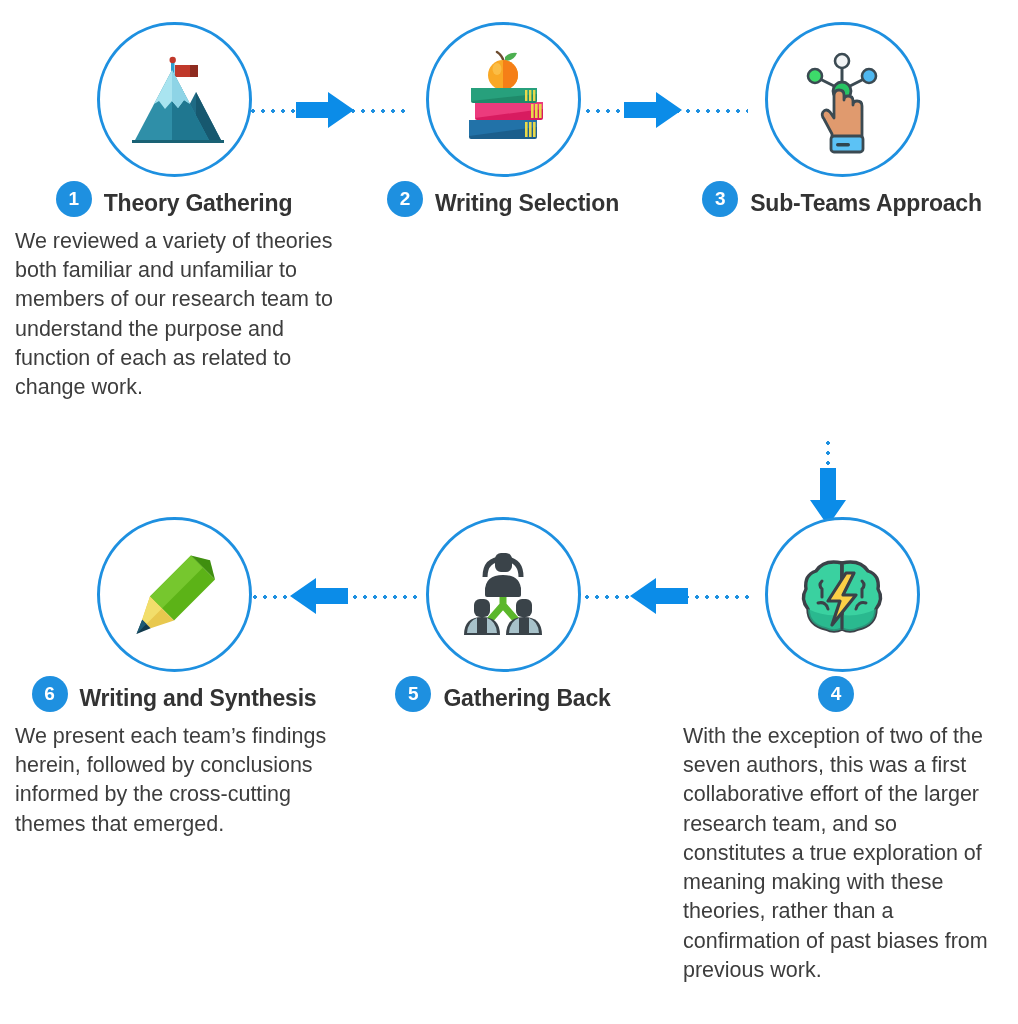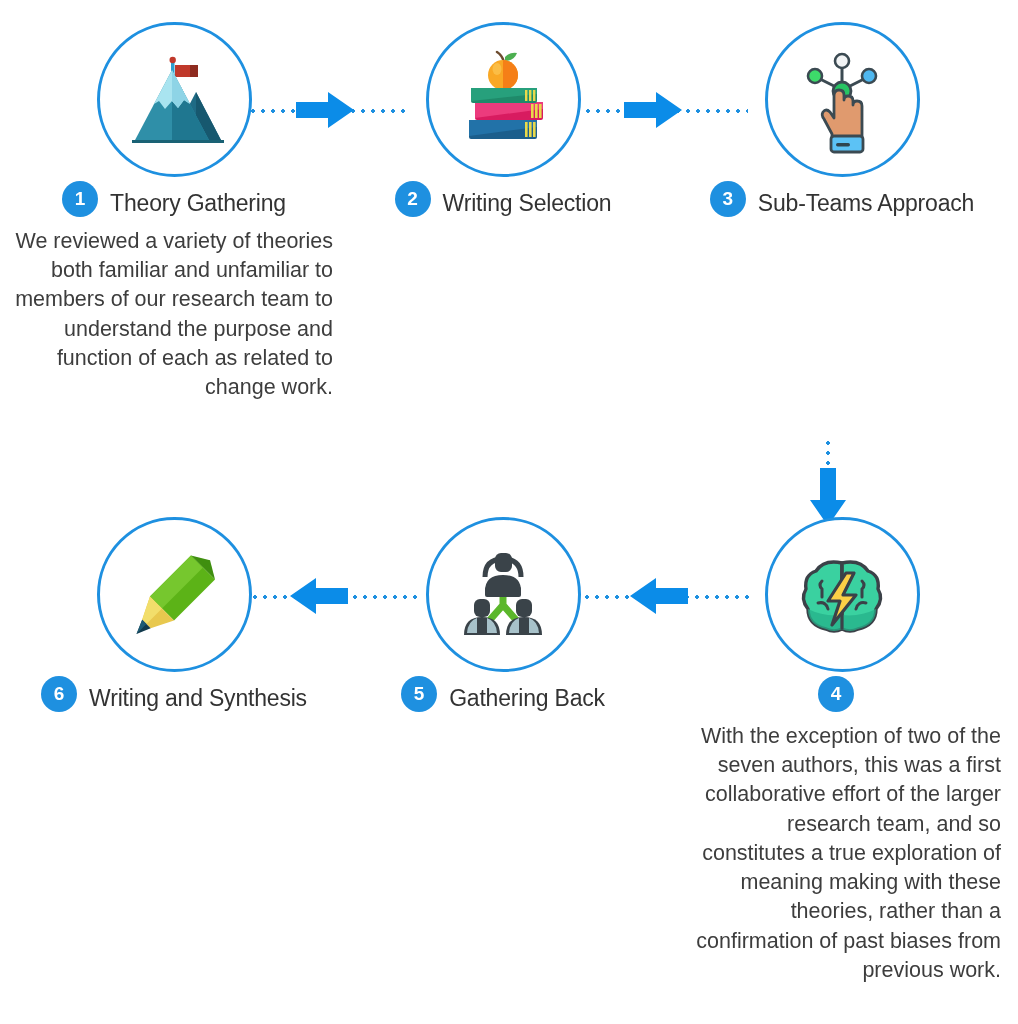--- a/index.html
+++ b/index.html
@@ -74,31 +74,31 @@
     display: flex;
     align-items: center;
     justify-content: center;
     flex: 0 0 auto;
     margin-right: 12px;
     align-self: flex-start;
     margin-top: -8px;
   }
   .heading {
     font-size: 23px;
-    font-weight: normal;
+    font-weight: bold;
     color: #333333;
     letter-spacing: -0.2px;
     white-space: nowrap;
   }
 
   .body-text {
     margin-top: 10px;
     font-size: 21.5px;
     line-height: 1.36;
-    text-align: right;
+    text-align: left;
     color: #3d3d3d;
     width: 318px;
   }
 
   
   .conn {
     position: absolute;
     z-index: 1;
   }
   .dots-h {
@@ -326,15 +326,16 @@
             <path d="M51 96 L63 96 L57 110 Z" fill="#123a4d"></path>
             <path d="M51 96 L57 96 L57 110 Z" fill="#1d5a74"></path>
           </g>
         </svg>
       </span>
     </div>
     <div class="head-row">
       <div class="badge">6</div>
       <div class="heading">Writing and Synthesis</div>
     </div>
+    <div class="body-text">We present each team’s findings herein, followed by conclusions informed by the cross-cutting themes that emerged.</div>
   </div>
 
 </div>
 
 </body></html>

